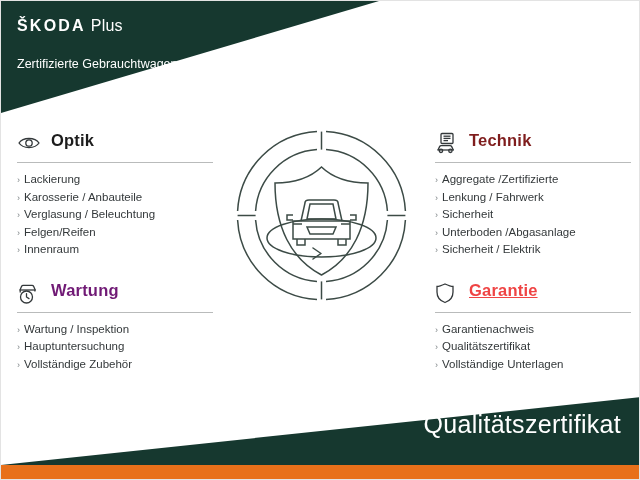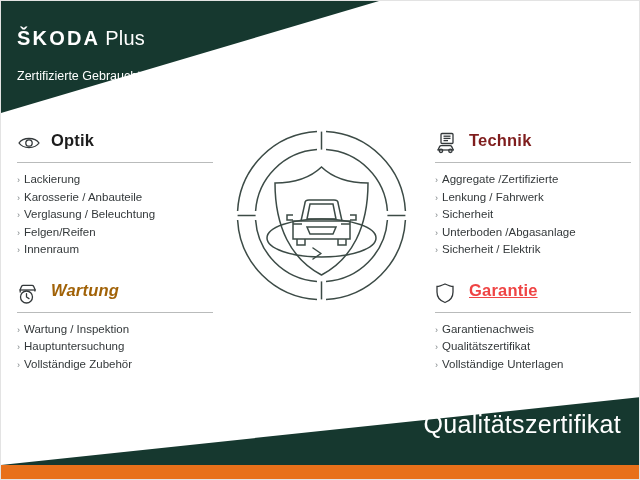--- a/index.html
+++ b/index.html
@@ -42,25 +42,24 @@
 
   
   #brand {
     position: absolute;
     left: 16px;
     top: 12px;
     color: #ffffff;
     z-index: 5;
   }
   #brand-line1 {
-    font-size: 20px;
+    font-size: 16px;
     line-height: 26px;
     letter-spacing: 0.5px;
     white-space: nowrap;
-    margin-top: 12px;
   }
   .brand-skoda {
     font-weight: bold;
     letter-spacing: 2.2px;
   }
   .brand-plus {
     font-weight: normal;
     letter-spacing: 0.2px;
     margin-left: 5px;
   }
@@ -269,21 +268,21 @@
             <g fill="none" stroke="#33383A" stroke-width="1.3">
               <path d="M 3 9 L 4.5 5.5 C 4.8 4.8 5.4 4.4 6.2 4.4 L 15 4.4 C 15.8 4.4 16.4 4.8 16.7 5.5 L 18.2 9"></path>
               <path d="M 2.5 9 L 18.7 9"></path>
               <path d="M 3.2 9 L 3.2 11.4"></path>
               <path d="M 17.9 9 L 17.9 10.4"></path>
               <circle cx="9.5" cy="16" r="6"></circle>
               <path d="M 9.5 12.6 L 9.5 16 L 12 17.6" stroke-linecap="round"></path>
             </g>
           </svg>
         </span>
-        <span class="section-title" style="color: #a16207; font-style: italic;">Wartung</span>
+        <span class="section-title" style="color: #701a75;">Wartung</span>
       </div>
       <div class="section-rule" style="background: rgb(185, 187, 187);"></div>
       <ul class="item-list">
         <li class="item" style="color: rgb(51, 56, 58);">
             <span class="item-chevron">›</span>
             <span>Wartung / Inspektion</span>
           </li>
         <li class="item" style="color: rgb(51, 56, 58);">
             <span class="item-chevron">›</span>
             <span>Hauptuntersuchung</span>

